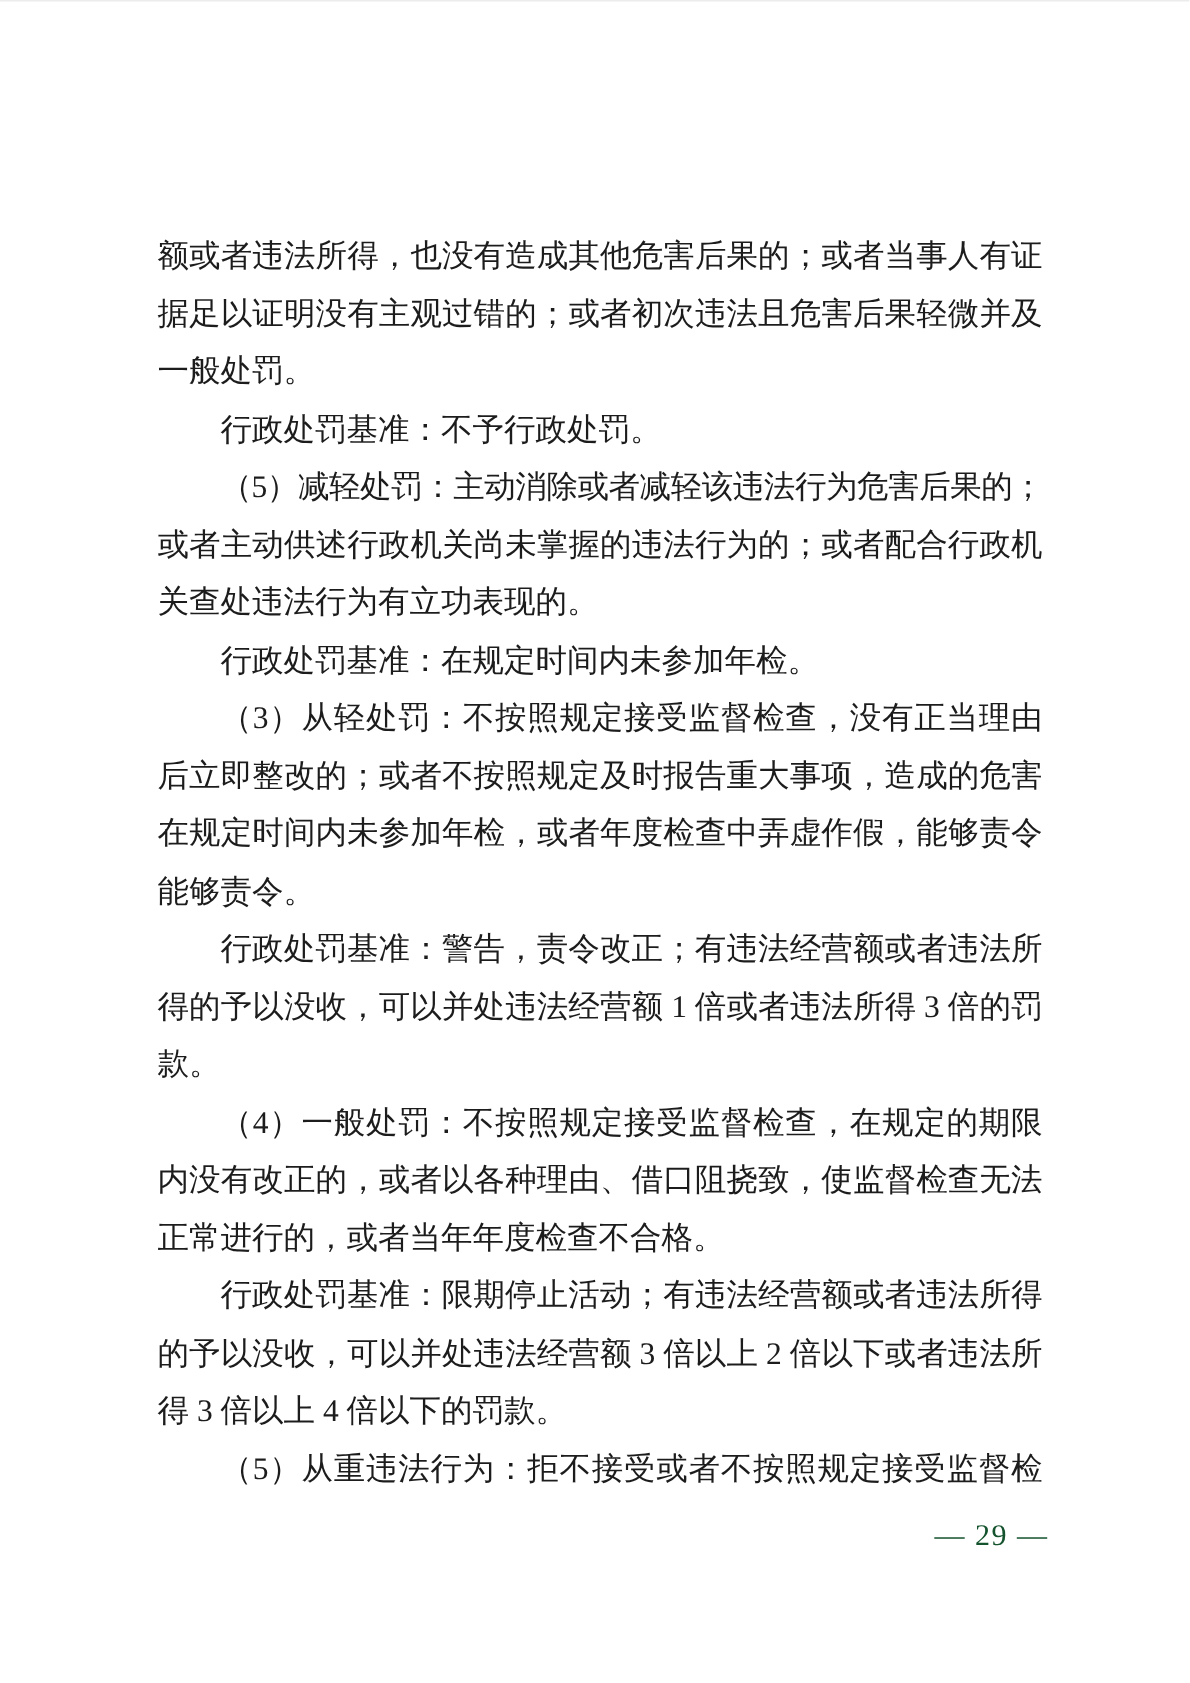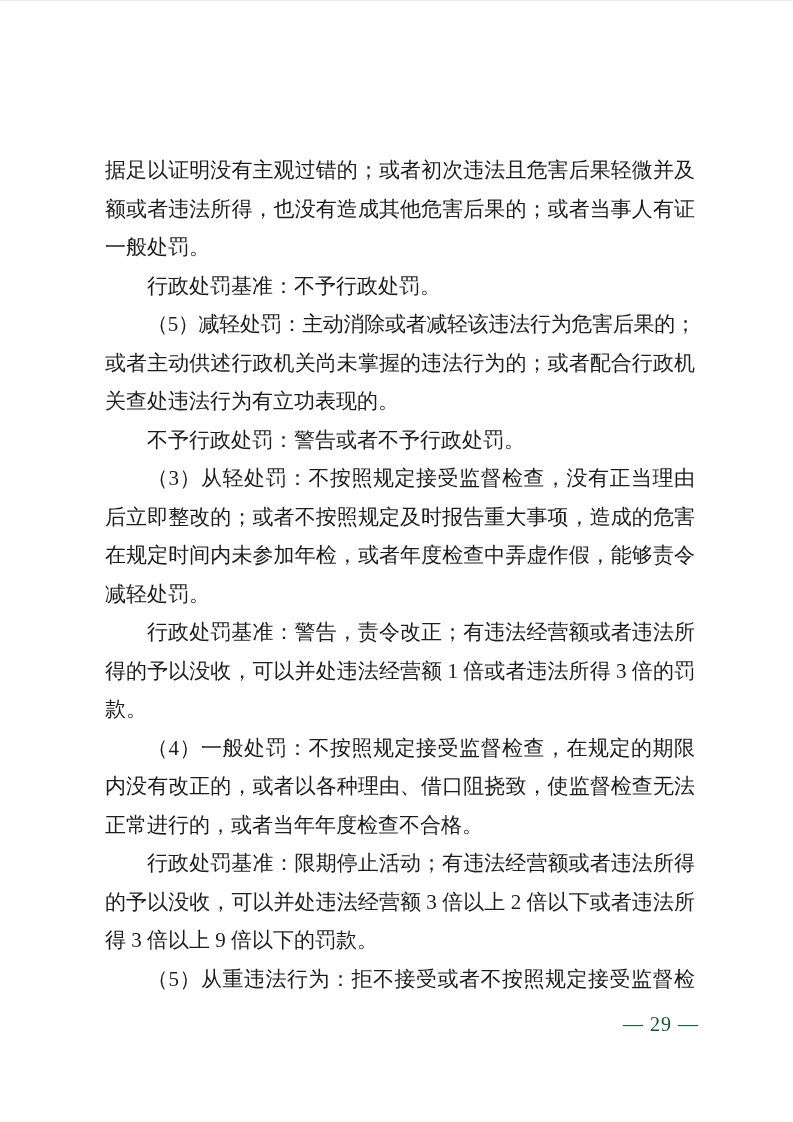--- a/index.html
+++ b/index.html
@@ -49,62 +49,62 @@
   }
 </style>
 </head>
 <body>
 
 <div class="page">
 
   <div class="text-block">
 
     <div class="para">
+      <div class="ln jl">额或者违法所得，也没有造成其他危害后果的；或者当事人有证</div>
       <div class="ln jl">据足以证明没有主观过错的；或者初次违法且危害后果轻微并及</div>
-      <div class="ln jl">额或者违法所得，也没有造成其他危害后果的；或者当事人有证</div>
       <div class="ln">一般处罚。</div>
     </div>
 
     <div class="para">
       <div class="ln ind">行政处罚基准：不予行政处罚。</div>
     </div>
 
     <div class="para">
       <div class="ln ind jl tight">（5）减轻处罚：主动消除或者减轻该违法行为危害后果的；</div>
       <div class="ln jl">或者主动供述行政机关尚未掌握的违法行为的；或者配合行政机</div>
       <div class="ln">关查处违法行为有立功表现的。</div>
     </div>
 
     <div class="para">
-      <div class="ln ind">不予行政处罚：警告或者不予行政处罚。</div>
+      <div class="ln ind">行政处罚基准：在规定时间内未参加年检。</div>
     </div>
 
     <div class="para">
       <div class="ln ind jl">（3）从轻处罚：不按照规定接受监督检查，没有正当理由</div>
       <div class="ln jl">后立即整改的；或者不按照规定及时报告重大事项，造成的危害</div>
       <div class="ln jl">在规定时间内未参加年检，或者年度检查中弄虚作假，能够责令</div>
-      <div class="ln">减轻处罚。</div>
+      <div class="ln">能够责令。</div>
     </div>
 
     <div class="para">
       <div class="ln ind jl">行政处罚基准：警告，责令改正；有违法经营额或者违法所</div>
       <div class="ln jl">得的予以没收，可以并处违法经营额 1 倍或者违法所得 3 倍的罚</div>
       <div class="ln">款。</div>
     </div>
 
     <div class="para">
       <div class="ln ind jl">（4）一般处罚：不按照规定接受监督检查，在规定的期限</div>
       <div class="ln jl">内没有改正的，或者以各种理由、借口阻挠致，使监督检查无法</div>
       <div class="ln">正常进行的，或者当年年度检查不合格。</div>
     </div>
 
     <div class="para">
       <div class="ln ind jl">行政处罚基准：限期停止活动；有违法经营额或者违法所得</div>
       <div class="ln jl">的予以没收，可以并处违法经营额 3 倍以上 2 倍以下或者违法所</div>
-      <div class="ln">得 3 倍以上 9 倍以下的罚款。</div>
+      <div class="ln">得 3 倍以上 4 倍以下的罚款。</div>
     </div>
 
     <div class="para">
       <div class="ln ind jl">（5）从重违法行为：拒不接受或者不按照规定接受监督检</div>
     </div>
 
   </div>
 
   <div class="page-number">— 29 —</div>
 

